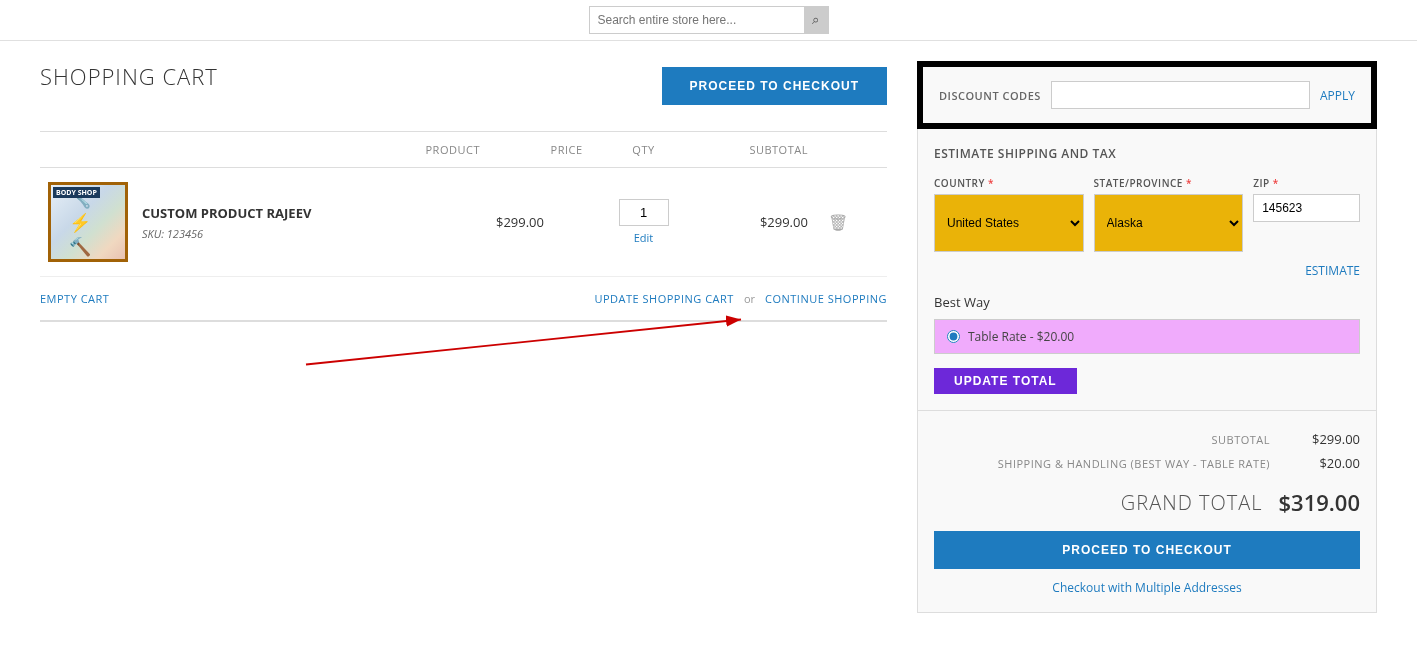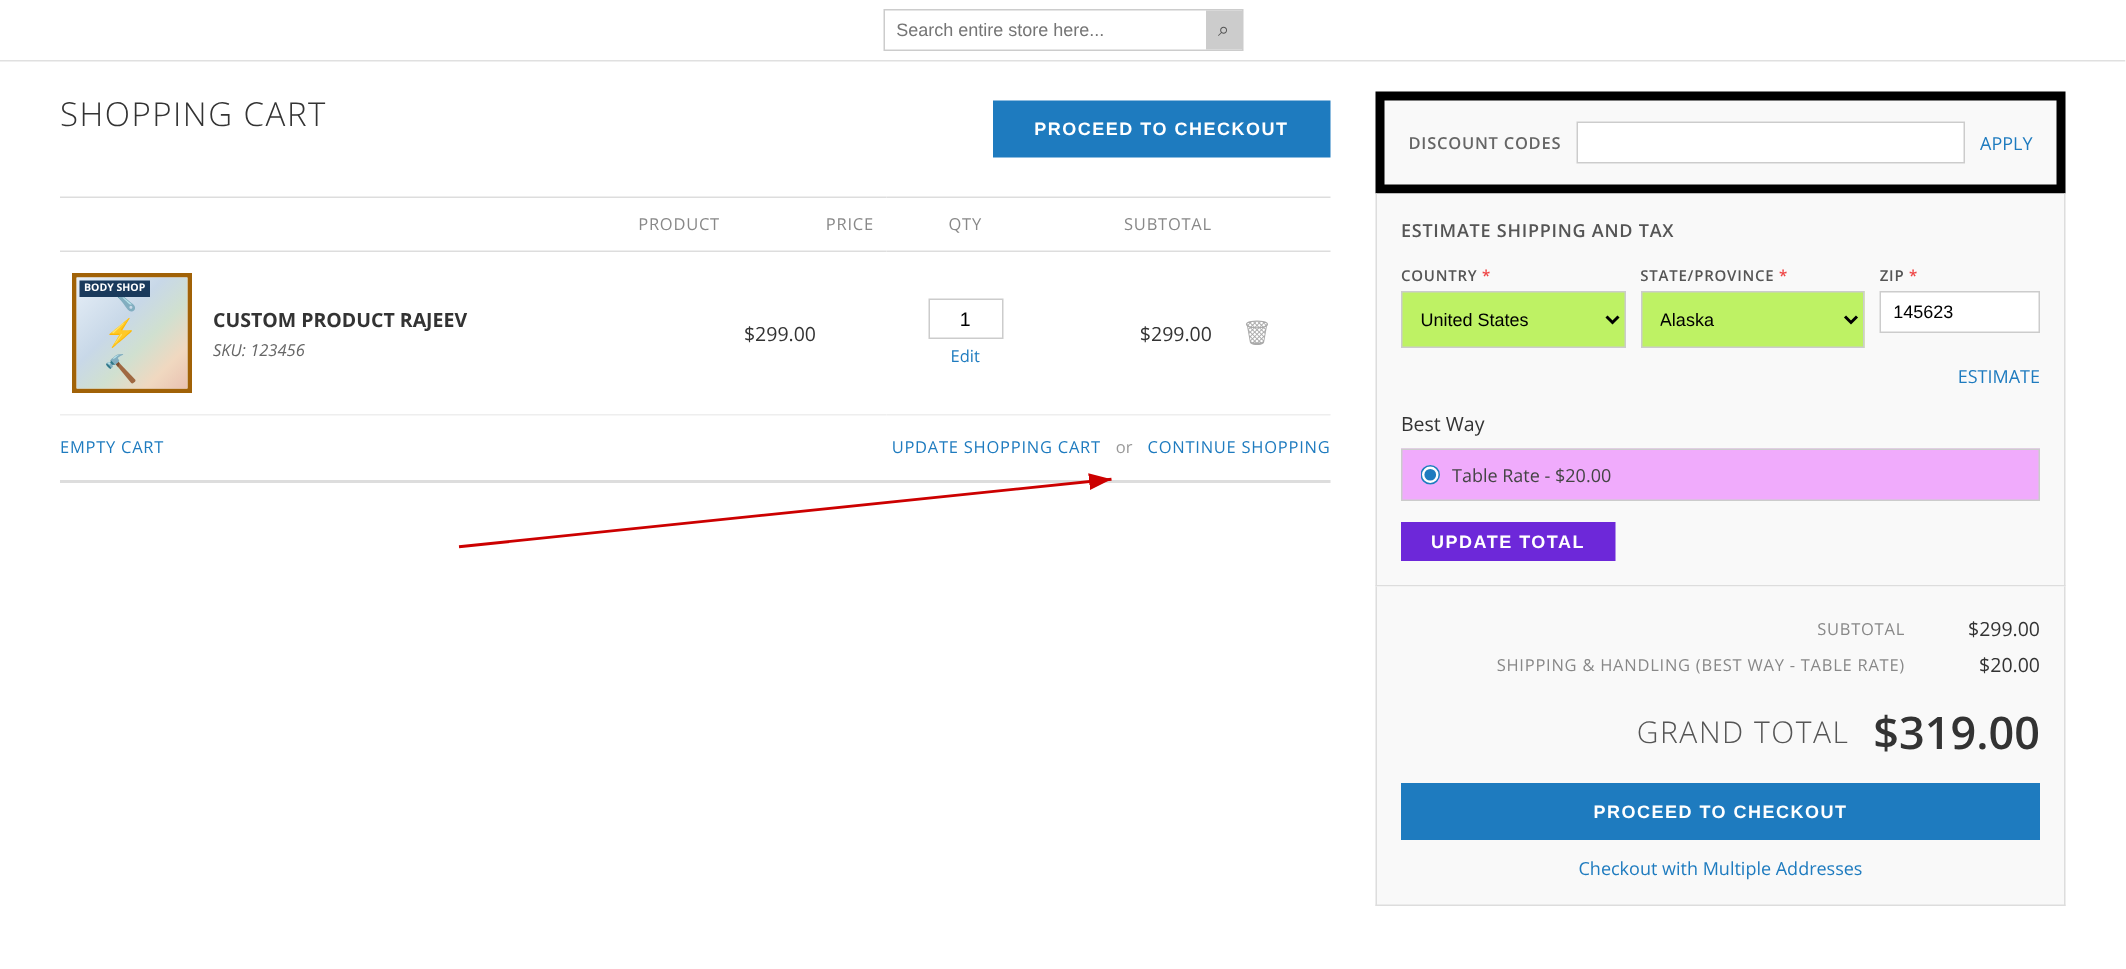--- a/index.html
+++ b/index.html
@@ -308,23 +308,23 @@
       text-transform: uppercase;
       letter-spacing: 0.5px;
     }
 
     .form-label .required {
       color: #e44;
     }
 
     .form-select {
       border: 1px solid #ccc;
-      padding: 10px 8px;
-      font-size: 12px;
-      background: #bef264;
+      padding: 20px 8px;
+      font-size: 12px;
+      background: #eab308;
       width: 100%;
       cursor: pointer;
     }
 
     .form-text-input {
       border: 1px solid #ccc;
       padding: 6px 8px;
       font-size: 12px;
       width: 100%;
       outline: none;
@@ -419,21 +419,21 @@
     }
 
     .grand-total-label {
       font-size: 20px;
       font-weight: 300;
       color: #555;
       letter-spacing: 1px;
     }
 
     .grand-total-value {
-      font-size: 30px;
+      font-size: 22px;
       font-weight: 600;
       color: #333;
     }
 
     .checkout-btn {
       background: #1e7bbf;
       color: white;
       border: none;
       padding: 12px 24px;
       font-size: 12px;

